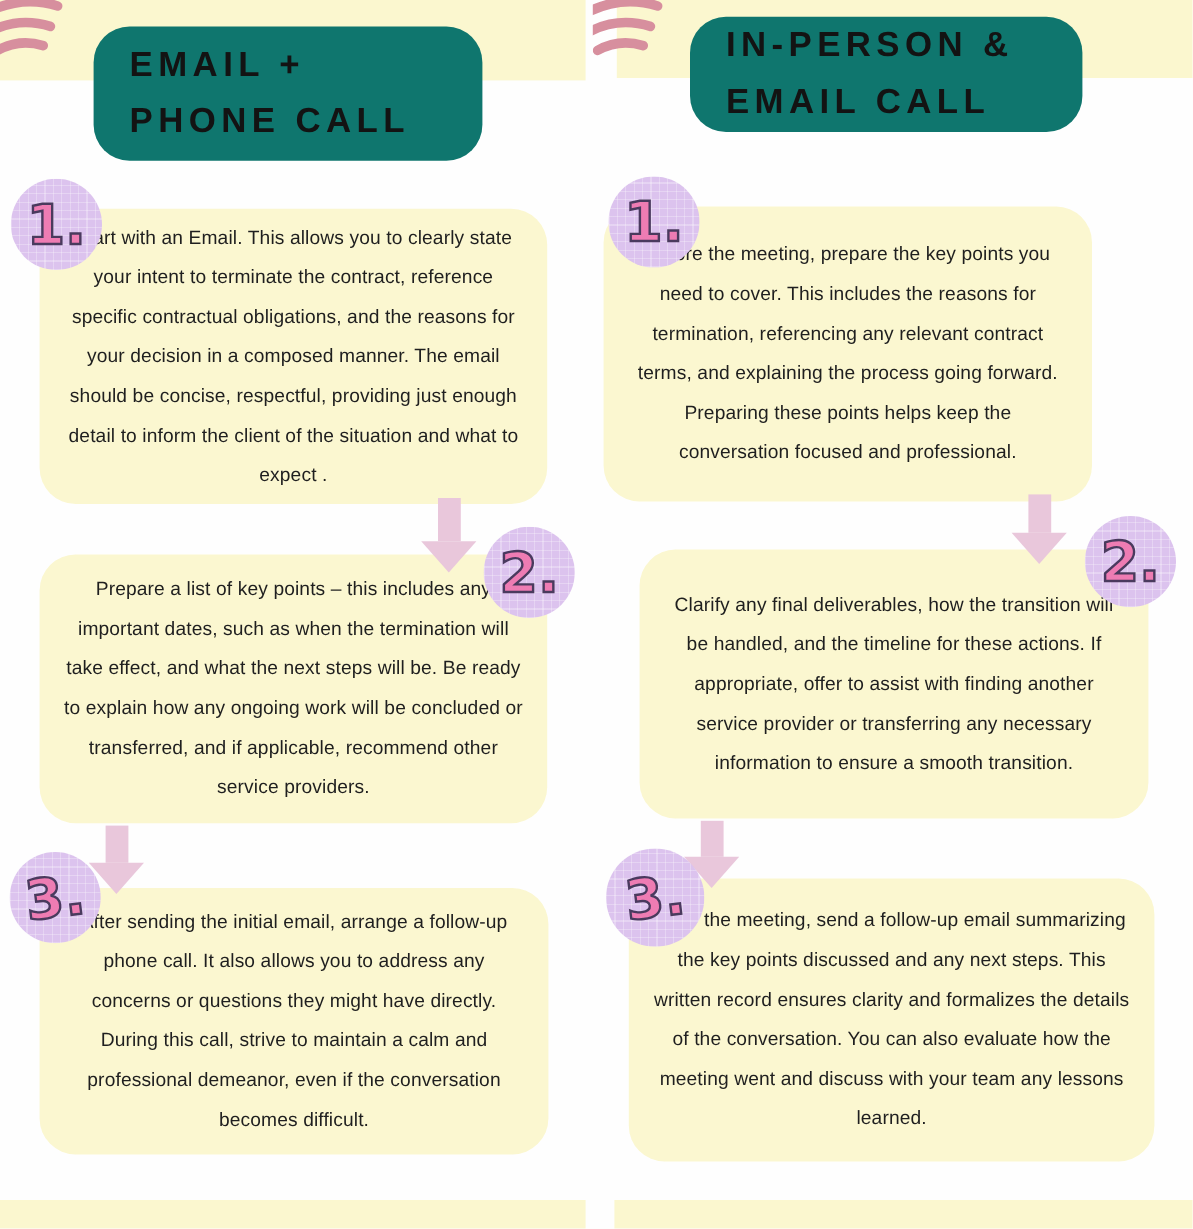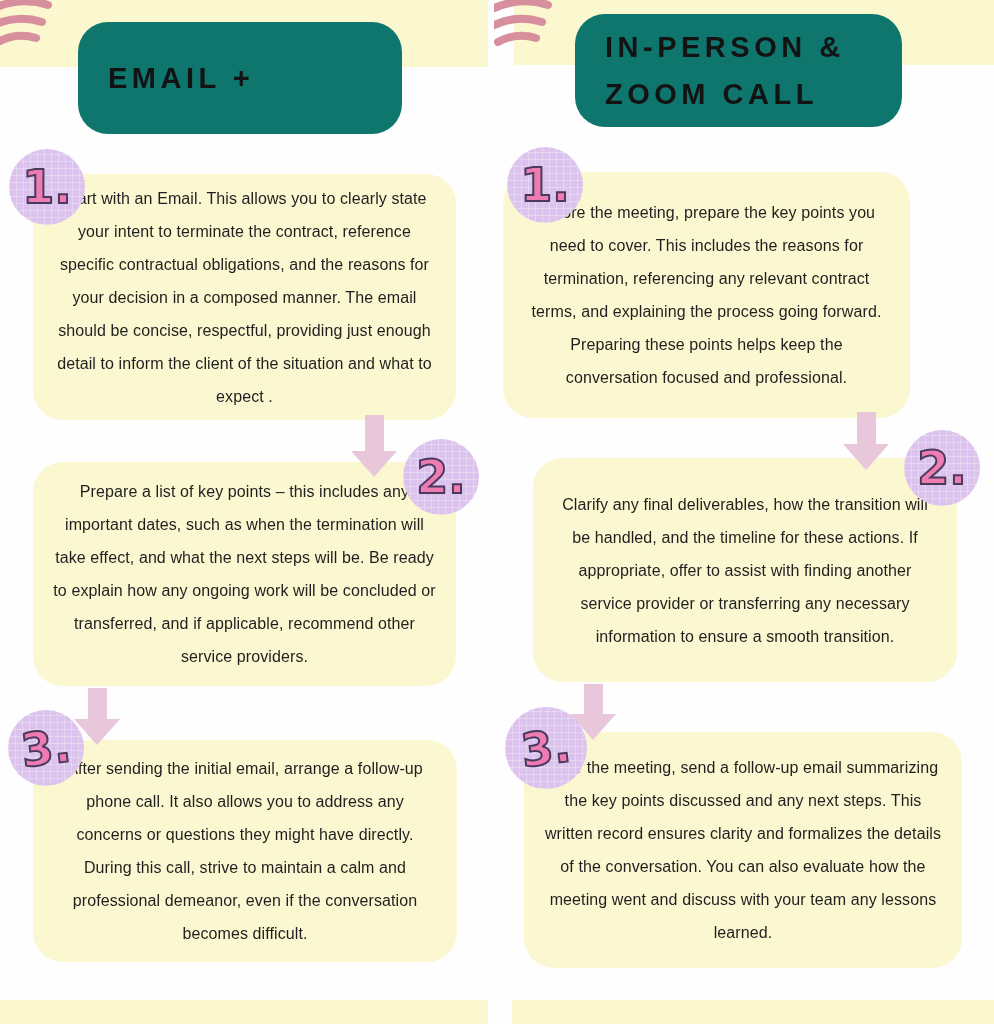--- a/index.html
+++ b/index.html
@@ -20,21 +20,21 @@
   .waves-right{left:494px;top:-4px;}
   
   .title-box{
     position:absolute;background:#0f766e;border-radius:30px;
     display:flex;flex-direction:column;justify-content:center;
     padding-left:30px;box-sizing:border-box;
     color:#131313;font-weight:bold;font-size:29px;letter-spacing:4.5px;
     line-height:47px;
   }
   .title-left{left:78px;top:22px;width:324px;height:112px;}
-  .title-right{left:575px;top:14px;width:327px;height:113px;}
+  .title-right{left:575px;top:14px;width:327px;height:96px;}
   
   .step-box{
     position:absolute;background:#fbf7d0;border-radius:30px;
     display:flex;align-items:center;justify-content:center;
     box-sizing:border-box;padding:10px 20px;
     color:#1f1f1f;font-size:16px;line-height:33px;text-align:center;
     letter-spacing:.1px;
   }
   .box-l1{left:33px;top:174px;width:423px;height:246px;}
   .box-l2{left:33px;top:462px;width:423px;height:224px;}
@@ -96,24 +96,25 @@
     <path d="M-2,13 Q26,0 54,9" stroke="#d78f9e" stroke-width="8" fill="none" stroke-linecap="round"></path>
   </svg>
   <svg class="waves waves-right" viewBox="0 0 70 52">
     <path d="M4,46 Q22,36 42,42" stroke="#d78f9e" stroke-width="8" fill="none" stroke-linecap="round"></path>
     <path d="M-2,30 Q22,18 48,26" stroke="#d78f9e" stroke-width="8" fill="none" stroke-linecap="round"></path>
     <path d="M-2,13 Q26,0 54,9" stroke="#d78f9e" stroke-width="8" fill="none" stroke-linecap="round"></path>
   </svg>
 
   <div class="title-box title-left">
     <span>EMAIL +</span>
+    <span>PHONE CALL</span>
   </div>
   <div class="title-box title-right">
     <span>IN-PERSON &amp;</span>
-    <span>ZOOM CALL</span>
+    <span>EMAIL CALL</span>
   </div>
 
   <div class="step-box box-l1">
     <span>Start with an Email. This allows you to clearly state your intent to terminate the contract, reference specific contractual obligations, and the reasons for your decision in a composed manner. The email should be concise, respectful, providing just enough detail to inform the client of the situation and what to expect .</span>
   </div>
   <div class="step-box box-l2">
     <span>Prepare a list of key points – this includes any important dates, such as when the termination will take effect, and what the next steps will be. Be ready to explain how any ongoing work will be concluded or transferred, and if applicable, recommend other service providers.</span>
   </div>
   <div class="step-box box-l3">
     <span>After sending the initial email, arrange a follow-up phone call.  It also allows you to address any concerns or questions they might have directly. During this call, strive to maintain a calm and professional demeanor, even if the conversation becomes difficult.</span>

